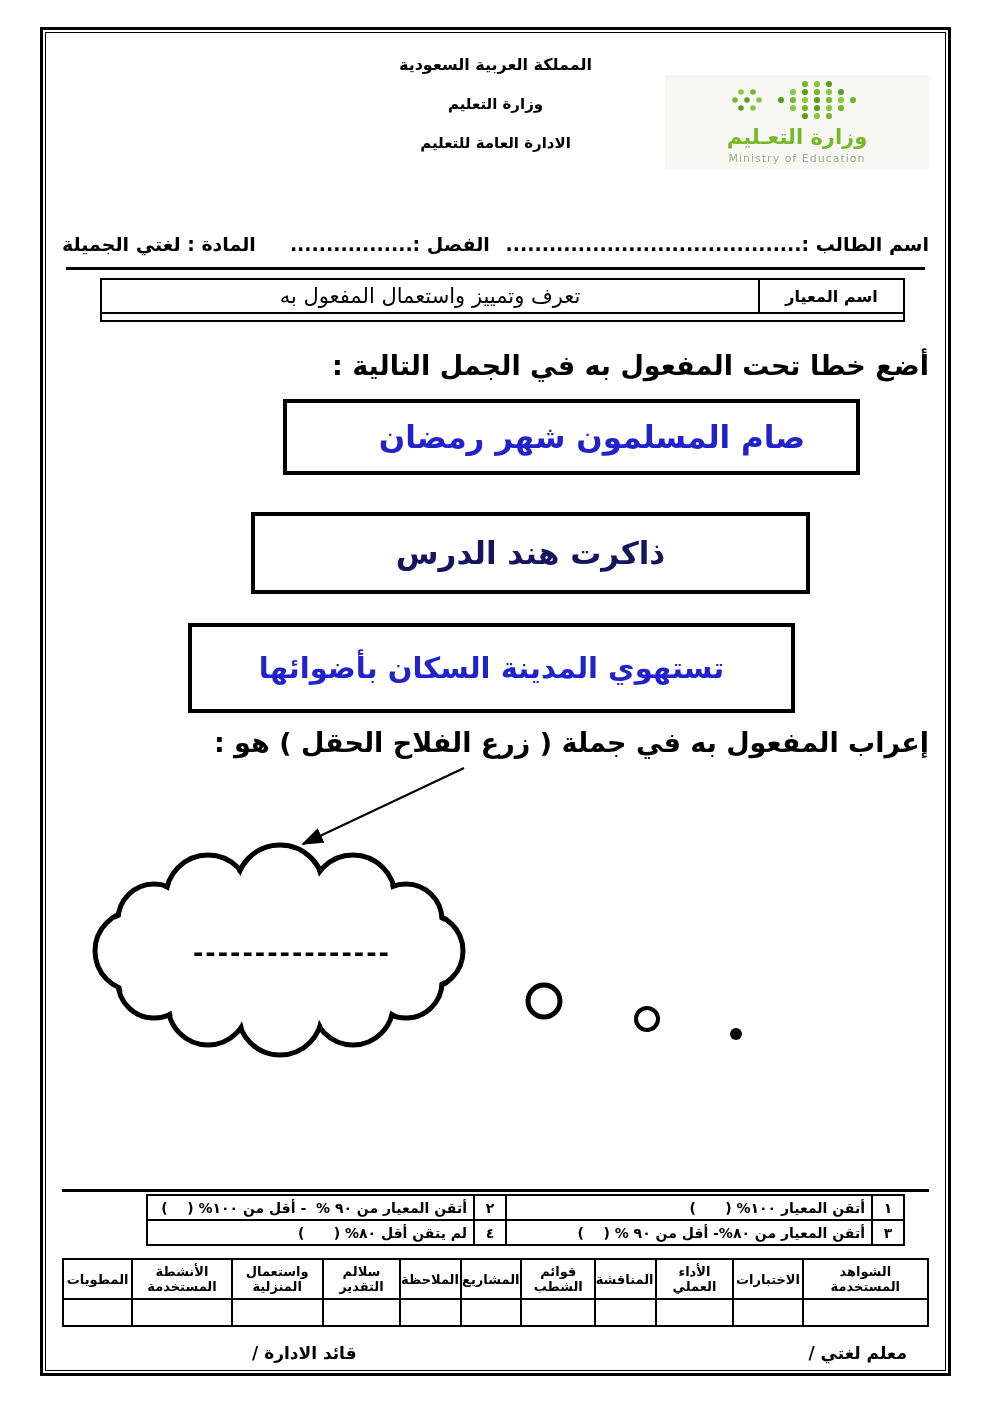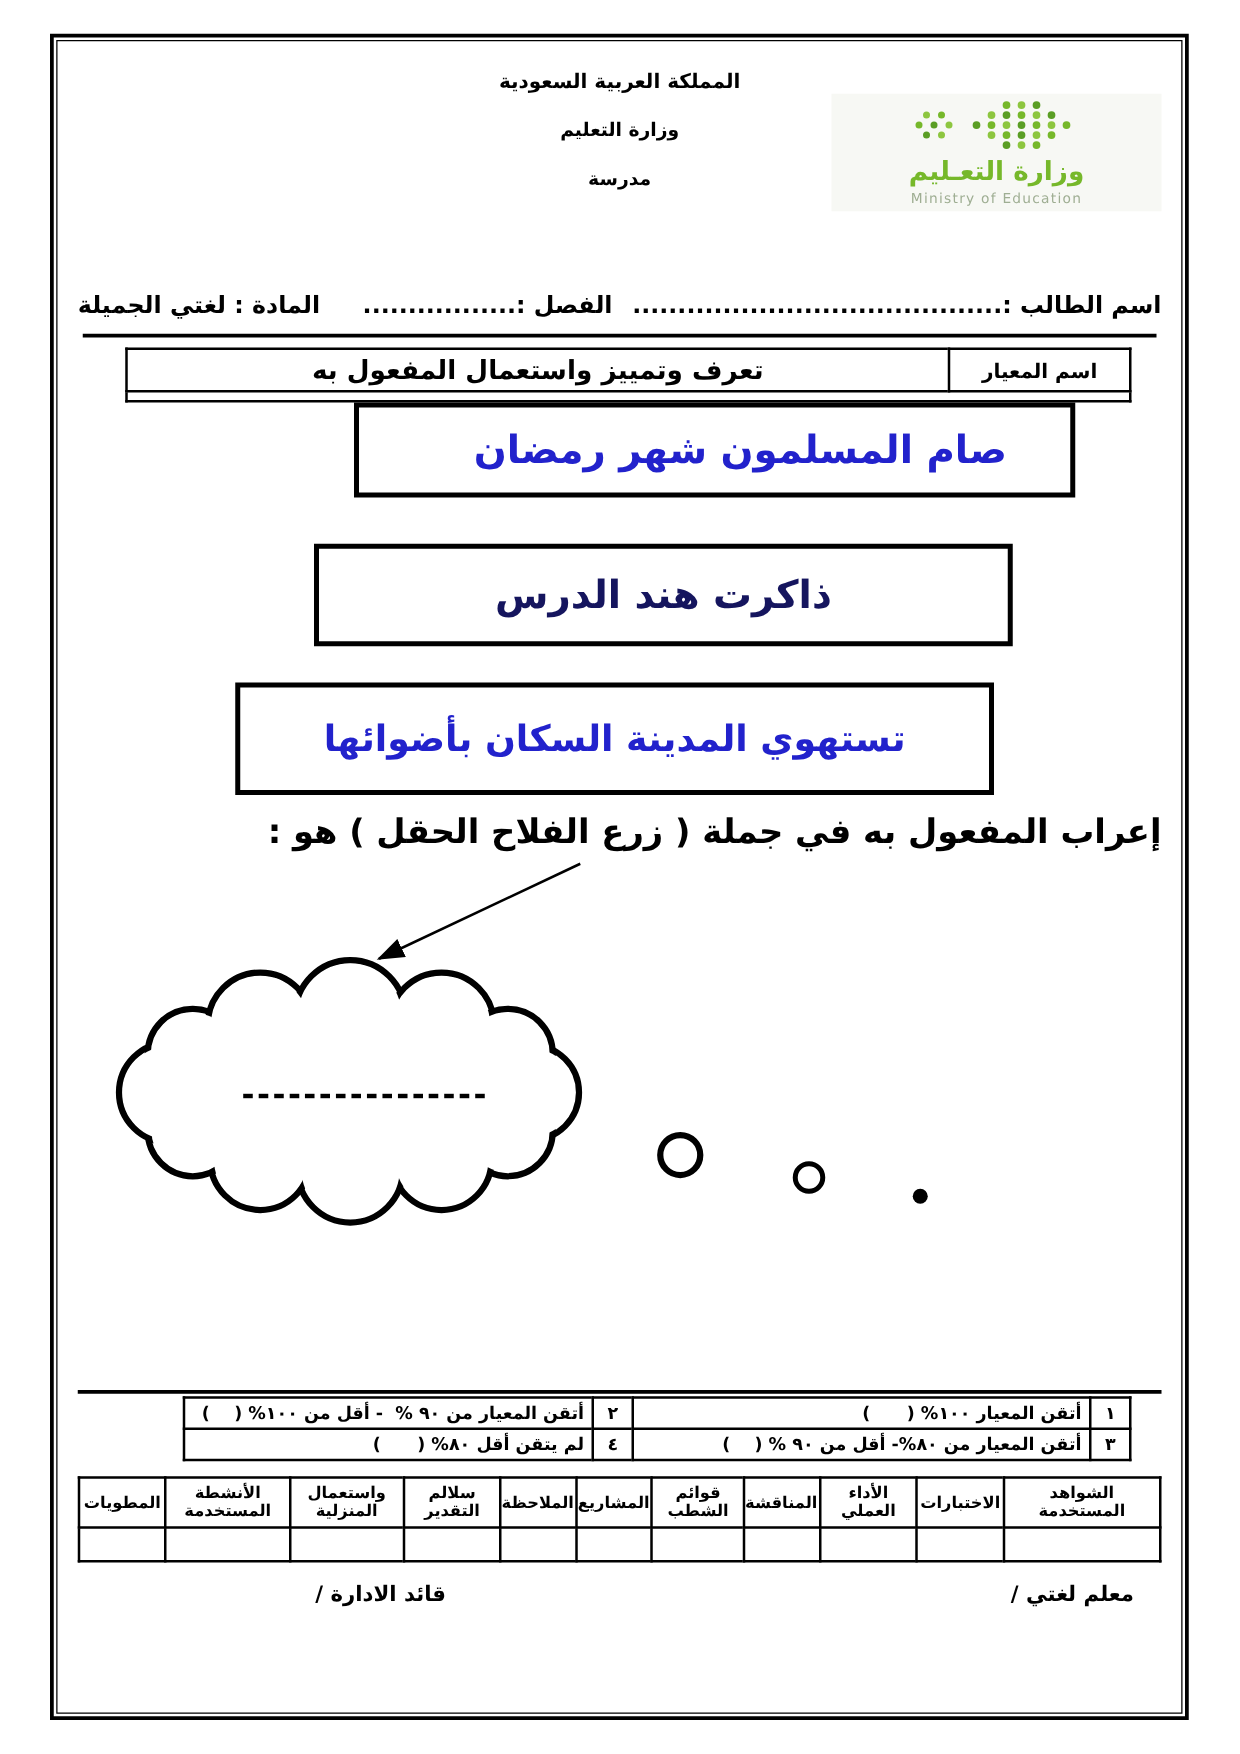--- a/index.html
+++ b/index.html
@@ -28,21 +28,21 @@
   .logo svg { display:block; margin:0 auto 2px auto; }
   
   .info-row { display:flex; align-items:baseline; font-weight:bold; font-size:19px; margin-top:8px; white-space:nowrap; }
   .dots-name { flex:1; overflow:hidden; }
   .subject { margin-right:34px; }
   .rule { border:none; border-top:3px solid #000; margin:12px 4px 8px 4px; }
   
   table.standard { border-collapse:collapse; width:805px; margin-right:24px; }
   table.standard td { border:2px solid #000; }
   td.std-label { width:135px; font-size:16px; font-weight:bold; text-align:center; padding:6px 4px; }
-  td.std-value { font-size:21px; font-weight:bold; text-align:center; padding:4px;border-radius:15px; }
+  td.std-value { font-size:21px; font-weight:normal; text-align:center; padding:4px;border-radius:15px; }
   tr.thin td { height:6px; padding:0; }
   
   .instruction { font-size:27px; font-weight:bold; margin:28px 0 18px 0; }
   .sbox {
     border:4px solid #000; box-sizing:border-box; display:flex;
     align-items:center; justify-content:center; text-align:center;
     font-weight:bold; font-size:31px;
   }
   .sbox1 { width:577px; height:76px; margin:0 69px 37px 0; }
   .sbox2 { width:559px; height:82px; margin:0 119px 29px 0; }
@@ -64,21 +64,21 @@
 </style>
 </head>
 <body>
 
 <div class="frame">
   <div class="frame-inner">
 
     <div class="header">
       <p class="h-line first">المملكة العربية السعودية</p>
       <p class="h-line">وزارة التعليم</p>
-      <p class="h-line">مدرسة</p>
+      <p class="h-line">الادارة العامة للتعليم</p>
 
       <div class="logo" dir="ltr">
         <svg width="150" height="44" viewBox="0 0 150 44">
           <g fill="#76b82a">
             <circle cx="83" cy="5" r="3.1"></circle>
               <circle cx="95" cy="5" r="3.1" fill="#8dc63f"></circle>
               <circle cx="107" cy="5" r="3.1" fill="#5a9e24"></circle>
             <circle cx="71" cy="13" r="3.1" fill="#8dc63f"></circle>
               <circle cx="83" cy="13" r="3.1" fill="#5a9e24"></circle>
               <circle cx="95" cy="13" r="3.1"></circle>
@@ -128,20 +128,21 @@
           <tr>
         <td class="std-label">اسم المعيار</td>
         <td class="std-value">تعرف وتمييز واستعمال المفعول به</td>
       </tr>
       <tr class="thin">
         <td colspan="2"></td>
       </tr>
     </tbody>
       </table>
 
+    <div class="instruction">أضع خطا تحت المفعول به  في الجمل التالية :</div>
 
     <div class="sbox sbox1">
       <span style="color: rgb(34, 34, 204); margin-left: 41px;">صام المسلمون شهر رمضان</span>
     </div>
     <div class="sbox sbox2">
       <span style="color: rgb(21, 21, 94);">ذاكرت هند الدرس</span>
     </div>
     <div class="sbox sbox3">
       <span style="color: rgb(34, 34, 204);">تستهوي المدينة السكان بأضوائها</span>
     </div>

